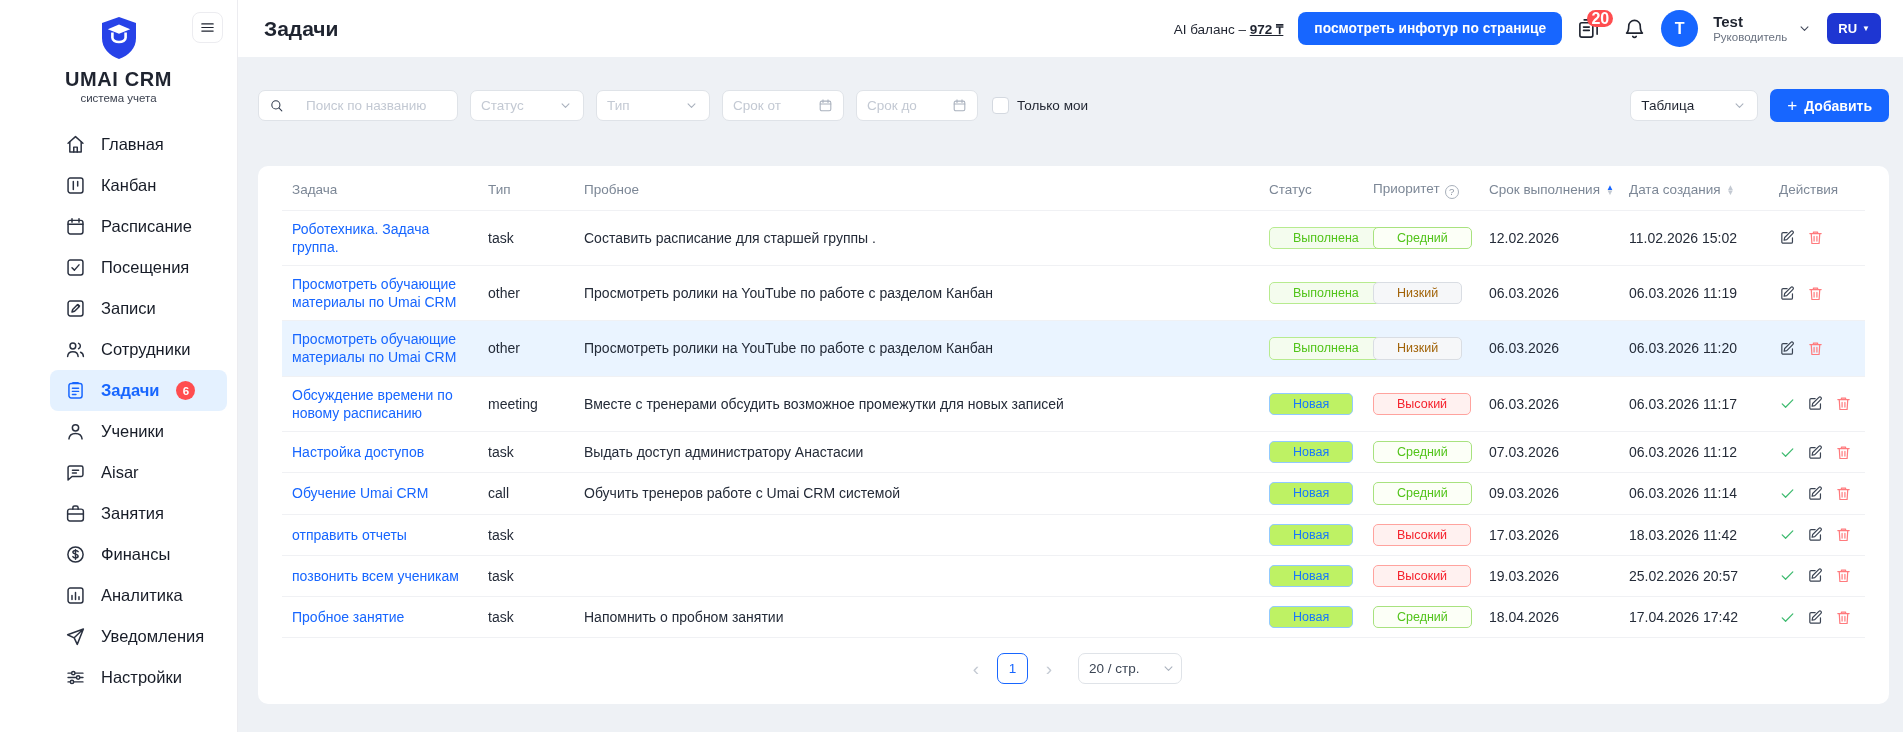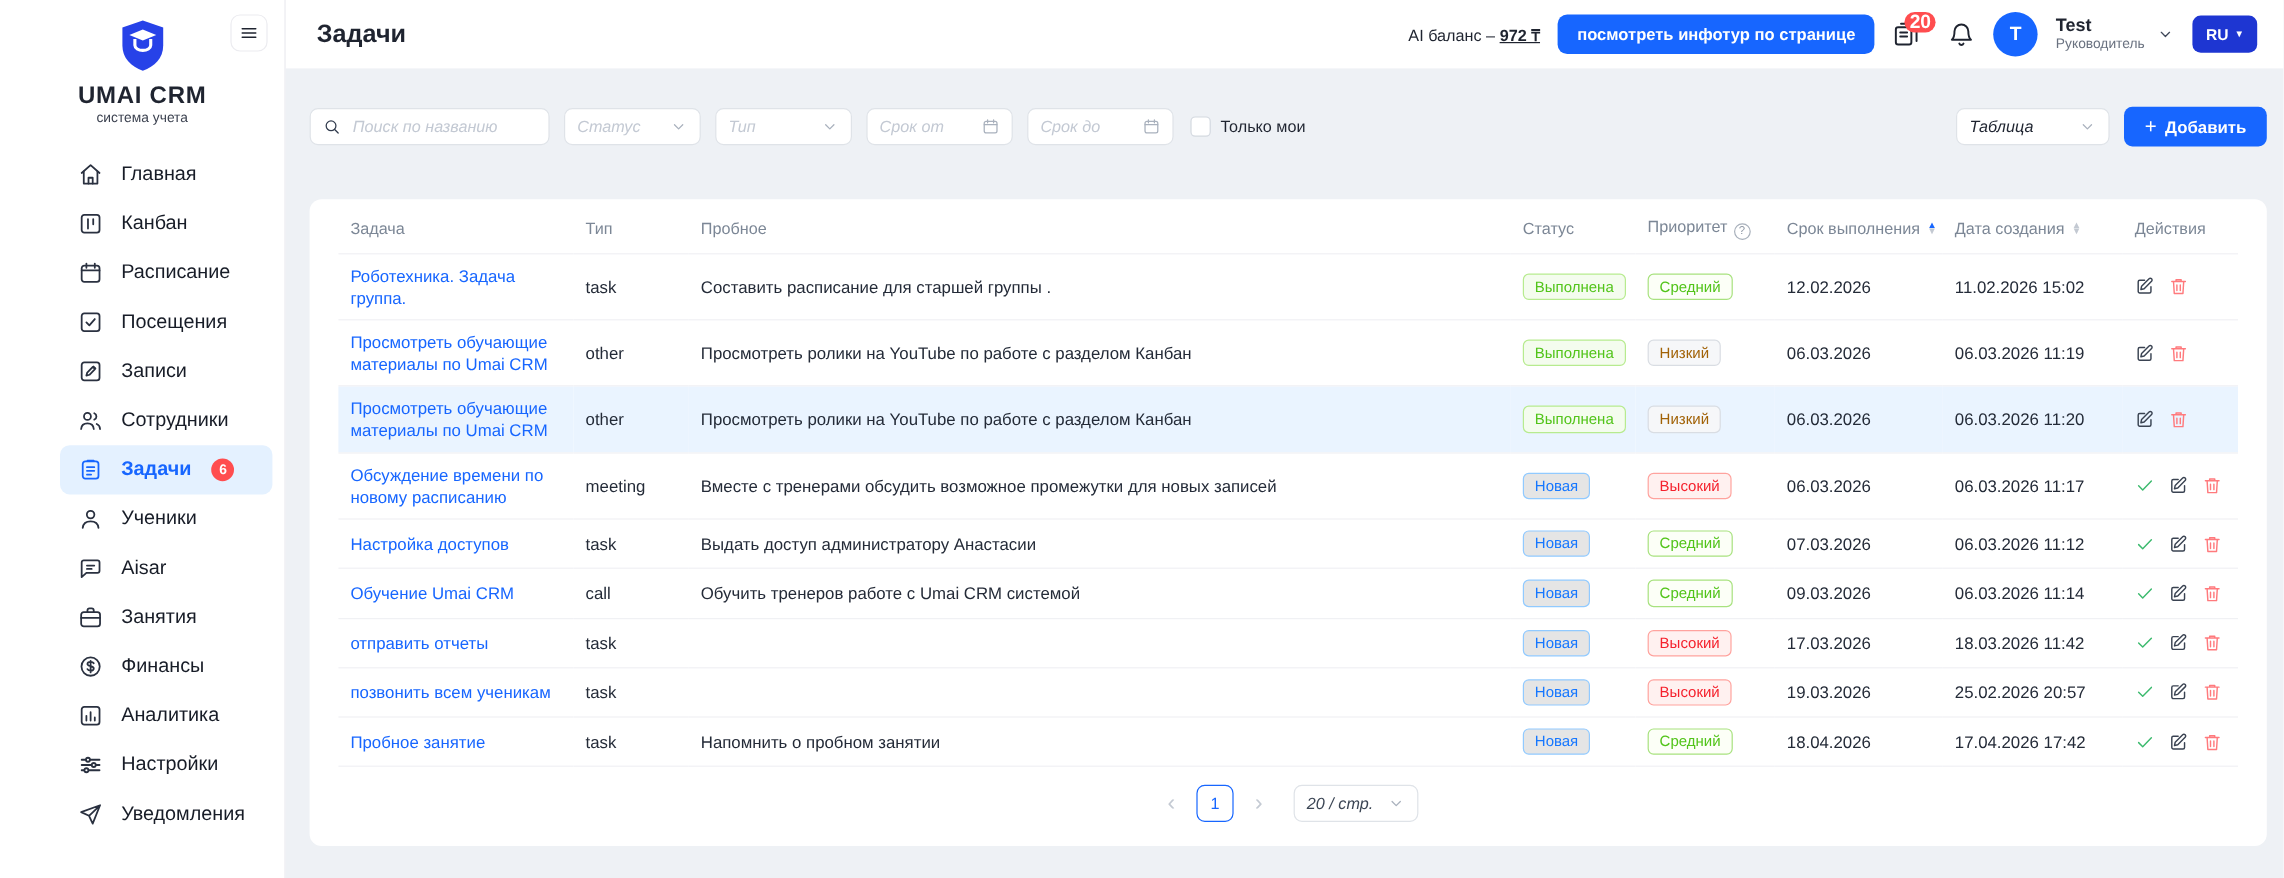--- a/index.html
+++ b/index.html
@@ -41,21 +41,21 @@
   .user-name { font-size:15px; font-weight:bold; }
   .user-role { font-size:11.5px; color:#6a7280; }
   .user-caret { width:15px; height:15px; color:#40485a; display:inline-flex; margin-left:-5px; cursor:pointer; }
   .user-caret svg { width:100%; height:100%; }
   .btn-lang { background:var(--brand,#1e36d2); color:#fff; height:31px; border-radius:7px; padding:12px 11px; font-size:13px; font-weight:bold; display:flex; align-items:center; gap:5px; }
   .btn-lang .caret { font-size:8px; }
 
   
   .content { flex:1; padding:32px 14px 0 20px; min-height:0; }
   .filters { display:flex; align-items:center; gap:12px; }
-  .finput { background:#fff; border:1px solid #dfe3e8; border-radius:7px; height:31px; display:flex; align-items:center; padding:0 10px; gap:10px; font-size:13.5px; cursor:pointer; color:#1f2430;font-style:italic; }
+  .finput { background:#fff; border:1px solid #dfe3e8; border-radius:7px; height:31px; display:flex; align-items:center; padding:0 10px; gap:22px; font-size:13.5px; cursor:pointer; color:#1f2430; }
   .finput .ficon { width:15px; height:15px; display:inline-flex; color:#a9b1bd; flex:none; }
   .finput .ficon svg { width:100%; height:100%; }
   .finput .ficon.dark { color:#323c4e; }
   .finput input { border:none; outline:none; flex:1; font:inherit; min-width:0; background:transparent; }
   .finput input::placeholder { color:#c3c9d3; }
   .placeholder { color:#c3c9d3; flex:1; white-space:nowrap; }
   .value { flex:1; white-space:nowrap; }
   .f-search { width:200px; }
   .f-select { width:114px; }
   .f-date { width:122px; }
@@ -66,23 +66,23 @@
   .btn-add { background:var(--primary,#1766ff); color:#fff; height:33px; border-radius:7px; padding:0 17px; font-size:14px; font-weight:bold; display:flex; align-items:center; gap:7px; }
   .btn-add .plus { font-size:17px; font-weight:normal; }
 
   
   .card { background:#fff; border-radius:10px; margin-top:44px; padding:4px 24px 0; }
   table { width:100%; border-collapse:collapse; table-layout:fixed; }
   th { text-align:left; font-weight:400; color:#7c8796; font-size:13.5px; padding:11px 10px; border-bottom:1px solid #f0f1f4; white-space:nowrap; }
   td { padding:9px 10px; font-size:14px; border-bottom:1px solid #f0f1f4; vertical-align:middle; line-height:1.3; color:#242b38; }
   tr.highlight td { background:#eaf4ff; }
   .task-link { color:var(--primary,#1766ff); cursor:pointer; font-weight:500; text-decoration:none; display:inline-block; }
-  .badge { display:inline-block; font-size:12.5px; padding:2px 9px; border-radius:5px; border:1px solid; white-space:nowrap; }
+  .badge { display:inline-block; font-size:12.5px; padding:2px 23px; border-radius:5px; border:1px solid; white-space:nowrap; }
   .badge.done { background:#f4fcee; border-color:#b7eb8f; color:#52c41a; }
-  .badge.new  { background:#e5e5e5; border-color:#91caff; color:#1677ff; }
+  .badge.new  { background:#bef264; border-color:#91caff; color:#1677ff; }
   .badge.mid  { background:#fcfff7; border-color:#a8e27f; color:#52c41a; }
   .badge.low  { background:#f6f7f9; border-color:#d9dde3; color:#a16207; }
   .badge.high { background:#fff1f0; border-color:#ffa39e; color:#f5222d; }
   .acts { display:flex; gap:11px; align-items:center; }
   .act { width:17px; height:17px; display:inline-flex; cursor:pointer; flex:none; }
   .act svg { width:100%; height:100%; }
   .act.check { color:#3cba6e; }
   .act.edit  { color:#3a4352; }
   .act.del   { color:#ff7a7d; }
   .sorter { display:inline-flex; flex-direction:column; vertical-align:middle; margin-left:6px; line-height:.62; }
@@ -243,37 +243,37 @@
               <path d="M8 16.5V12M12 16.5v-8M16 16.5v-3"></path>
             </svg>
           </span>
           <span class="nav-label">Аналитика</span>
 
         </div>
 
         <div class="nav-item">
           <span class="nav-icon">
             <svg viewBox="0 0 24 24" fill="none" stroke="currentColor" stroke-width="1.7" stroke-linecap="round" stroke-linejoin="round">
+              <path d="M21 3.5L10.5 13.5M21 3.5L14 21l-3.5-7.5L3 10z"></path>
+            </svg>
+          </span>
+          <span class="nav-label">Уведомления</span>
+
+        </div>
+
+        <div class="nav-item">
+          <span class="nav-icon">
+            <svg viewBox="0 0 24 24" fill="none" stroke="currentColor" stroke-width="1.7" stroke-linecap="round" stroke-linejoin="round">
               <path d="M3.5 7h17M3.5 12h17M3.5 17h17"></path>
               <circle cx="9.5" cy="7" r="1.9" fill="#fff"></circle>
               <circle cx="15" cy="12" r="1.9" fill="#fff"></circle>
               <circle cx="8" cy="17" r="1.9" fill="#fff"></circle>
             </svg>
           </span>
           <span class="nav-label">Настройки</span>
-
-        </div>
-
-        <div class="nav-item">
-          <span class="nav-icon">
-            <svg viewBox="0 0 24 24" fill="none" stroke="currentColor" stroke-width="1.7" stroke-linecap="round" stroke-linejoin="round">
-              <path d="M21 3.5L10.5 13.5M21 3.5L14 21l-3.5-7.5L3 10z"></path>
-            </svg>
-          </span>
-          <span class="nav-label">Уведомления</span>
 
         </div>
       </nav>
     <div class="menu-toggle">
       <span style="display:inline-flex;width:17px;height:17px;">
           <svg viewBox="0 0 24 24" fill="none" stroke="currentColor" stroke-width="1.7" stroke-linecap="round" stroke-linejoin="round">
             <path d="M4 7h16M4 12h16M4 17h16"></path>
           </svg>
         </span>
     </div>

